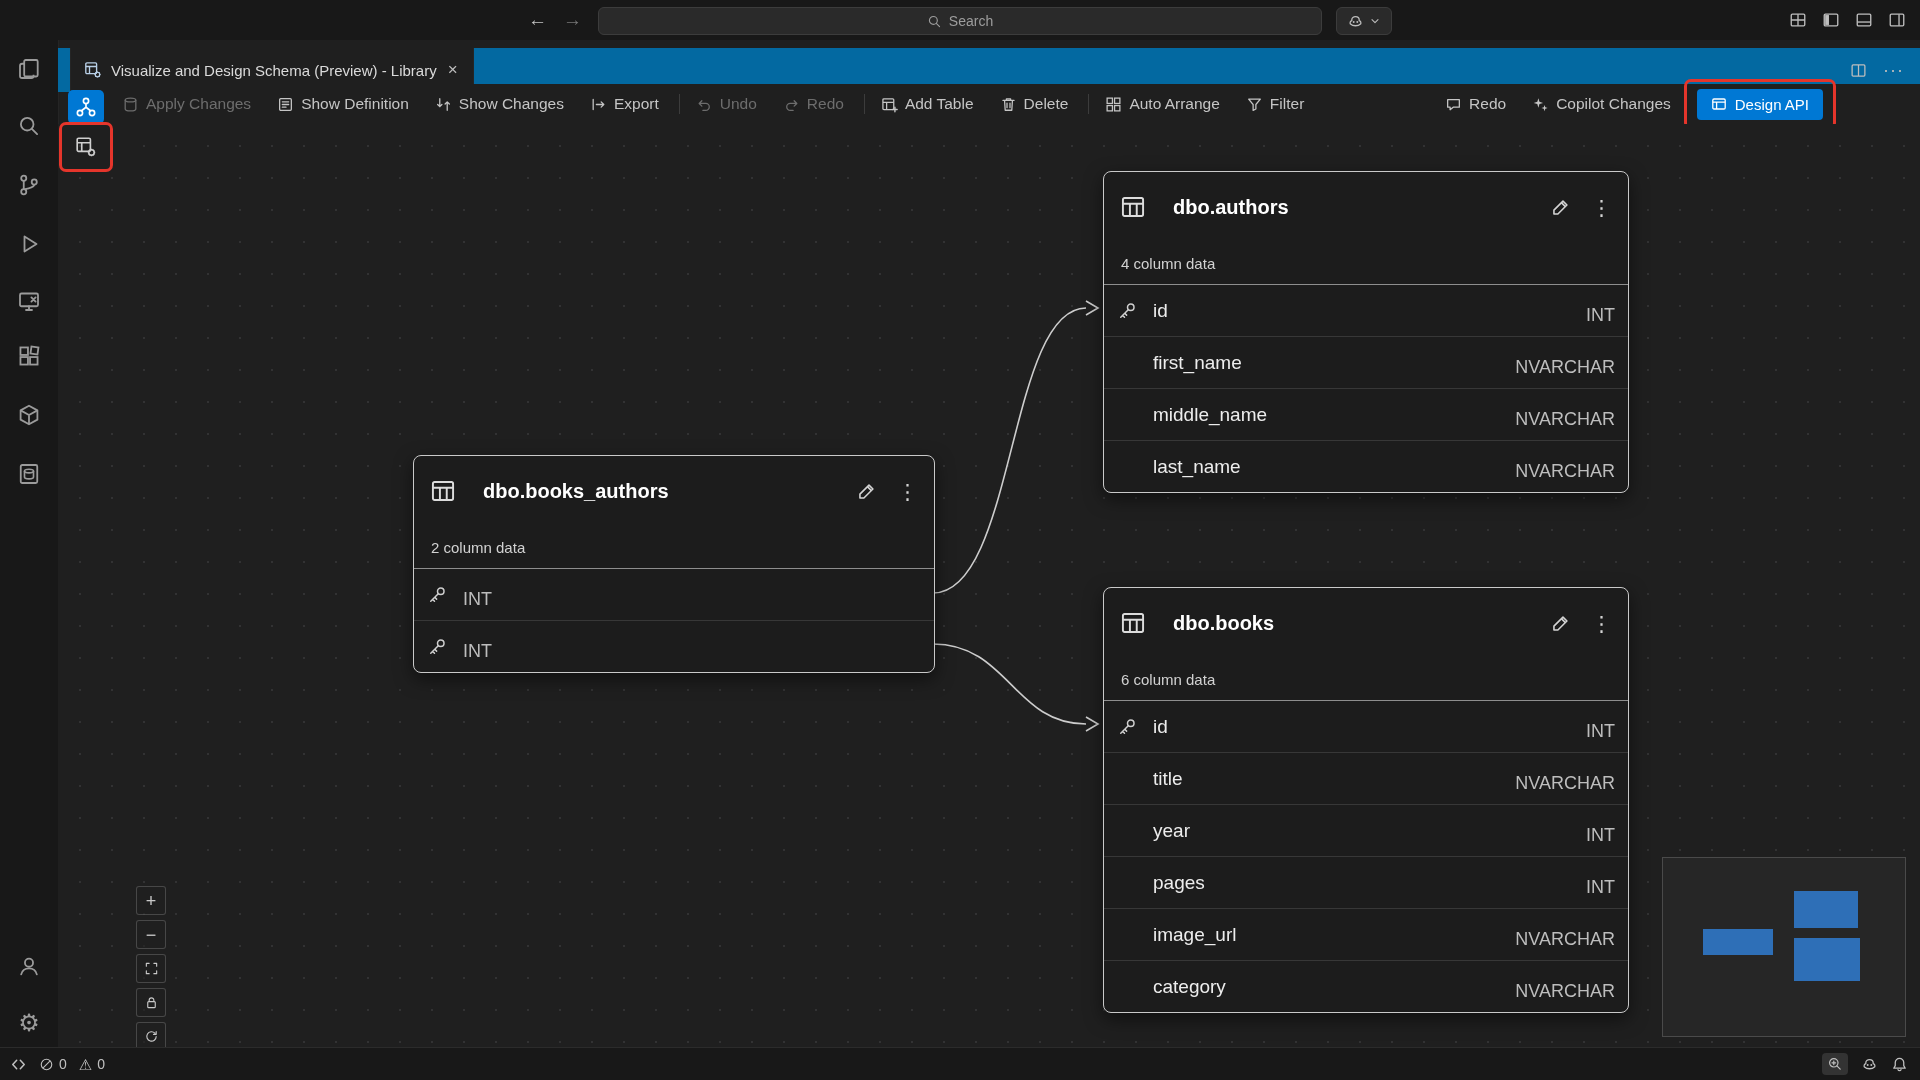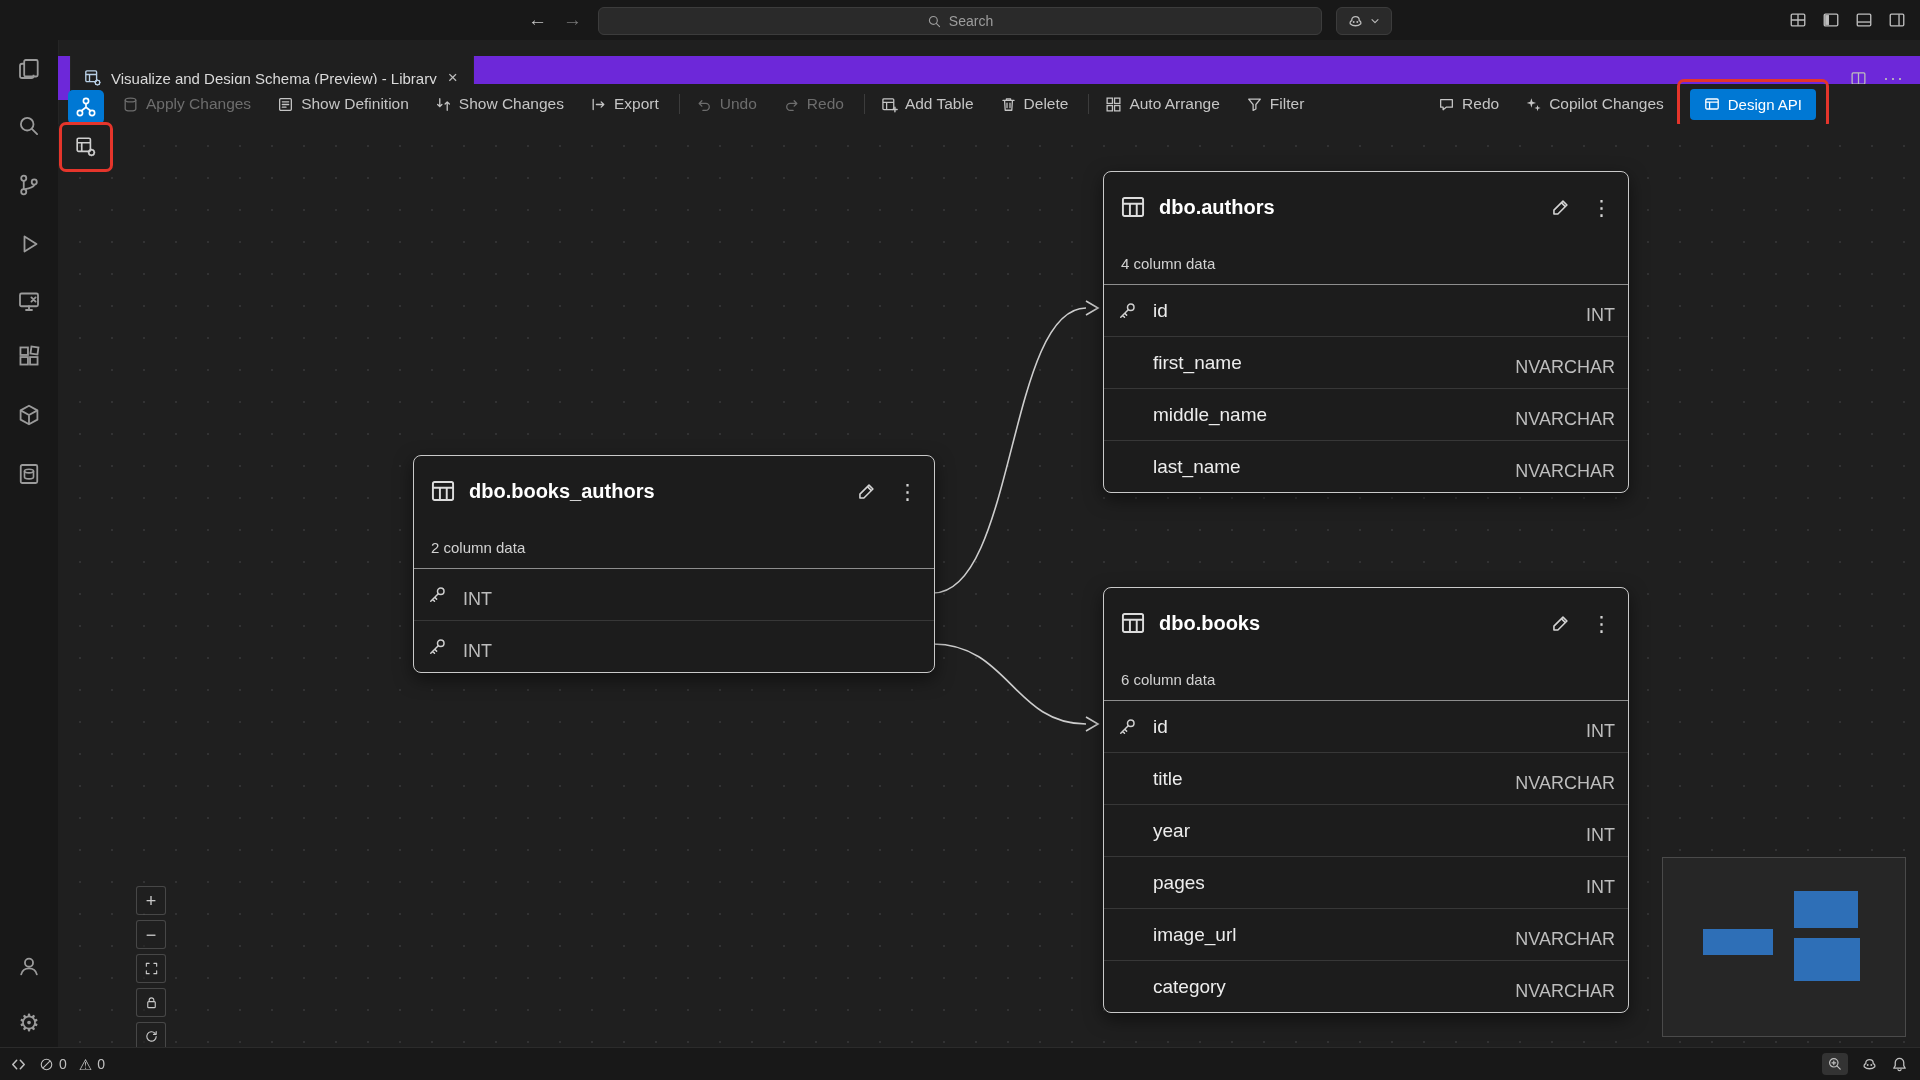--- a/index.html
+++ b/index.html
@@ -20,62 +20,62 @@
   .tb-right-icons .ic{width:18px;height:18px;cursor:pointer}
 
   
   .activitybar{position:absolute;left:0;top:40px;width:58px;height:1008px;background:#181818;border-right:1px solid #252525;}
   .ab-item{position:absolute;left:12px;width:34px;height:34px;display:flex;align-items:center;justify-content:center;
     color:#9b9b9b;cursor:pointer;}
   .ab-item .ic{width:24px;height:24px;}
   .ab-glyph{font-size:24px;line-height:1;}
 
   
-  .tabbar{position:absolute;left:58px;top:56px;right:0;height:44px;background:#6d28d9;}
+  .tabbar{position:absolute;left:58px;top:48px;right:0;height:44px;background:#0369a1;}
   .tab{position:absolute;left:12px;top:0;height:44px;display:flex;align-items:center;gap:9px;padding:0 13px;
     background:#1f1f1f;border-right:1px solid #252525;border-left:1px solid #252525;cursor:pointer;}
   .tab .ic{width:18px;height:18px;color:#b8cfe6;}
   .tab-title{font-size:15px;color:#dadada;white-space:nowrap;}
   .tab-close{font-size:17px;color:#bdbdbd;cursor:pointer;padding:0 2px;}
   .tab-actions{position:absolute;right:16px;top:0;height:44px;display:flex;align-items:center;gap:16px;color:#bdbdbd;}
   .tab-actions .ic{width:17px;height:17px;cursor:pointer}
   .more-glyph{font-size:18px;letter-spacing:1px;cursor:pointer;line-height:1;}
 
   
   .edtoolbar{position:absolute;left:122px;top:84px;right:0;height:40px;display:flex;align-items:center;background:#1f1f1f;}
   .tb-item{display:flex;align-items:center;gap:7px;font-size:15.5px;color:#c5c5c5;cursor:pointer;white-space:nowrap;margin-right:26px;}
   .tb-item .ic{width:17px;height:17px;}
   .tb-item.disabled{color:#6d6d6d;cursor:default;}
   .tb-sep{width:1px;height:20px;background:#3c3c3c;margin:0 16px 0 -6px;}
   .tb-rightgroup{margin-left:auto;display:flex;align-items:center;margin-right:88px;}
   .btn-designapi{display:flex;align-items:center;gap:8px;background:#0078d4;color:#ffffff;border-radius:4px;
     padding:7px 14px;font-size:15px;cursor:pointer;position:relative;}
   .btn-designapi .ic{width:16px;height:16px;}
-  .da-wrap{position:relative;margin-right:16px;}
+  .da-wrap{position:relative;margin-right:9px;}
 
   
   .strip-btn{position:absolute;width:36px;height:34px;border-radius:5px;display:flex;align-items:center;justify-content:center;cursor:pointer;}
   .strip-btn .ic{width:22px;height:22px;}
   .strip-schema{left:68px;top:90px;background:#0078d4;color:#fff;}
   .strip-gear{left:68px;top:130px;color:#cfcfcf;background:transparent;}
 
   
   .red-ring{position:absolute;border:3.5px solid #e5352b;border-radius:7px;pointer-events:none;}
   .ring-strip{inset:-8px -9px;}
   .ring-api{inset:-10px -13px;}
 
   
   .canvas{position:absolute;left:58px;top:124px;right:0;bottom:32px;background:#1f1f1f;
     background-image:radial-gradient(circle,#323233 1.5px, transparent 1.5px);background-size:32px 32px;background-position:6px 6px;}
   .edges{position:absolute;inset:0;pointer-events:none;}
 
   
   .node{position:absolute;background:#1c1c1c;border:1px solid #c9c9c9;border-radius:8px;overflow:hidden;
     box-shadow:0 6px 18px rgba(0,0,0,.5);}
-  .node-header{display:flex;align-items:center;gap:13px;height:70px;padding:0 16px;}
+  .node-header{display:flex;align-items:center;gap:27px;height:70px;padding:0 16px;}
   .node-header .table-ic{width:26px;height:26px;color:#dcdcdc;flex:none;}
   .node-title{font-weight:bold;font-size:20px;color:#ffffff;flex:1;white-space:nowrap;}
   .node-actions{display:flex;align-items:center;gap:20px;color:#d4d4d4;}
   .node-actions .ic{width:21px;height:21px;cursor:pointer;}
   .kebab{font-size:21px;line-height:1;cursor:pointer;color:#d4d4d4;}
   .node-subtitle{height:42px;display:flex;align-items:center;padding:0 17px;font-size:15px;color:#d2d2d2;
     border-bottom:1px solid rgba(255,255,255,.5);}
   .node-row{display:flex;align-items:center;height:51px;padding:0 13px;cursor:pointer;}
   .node-row + .node-row{border-top:1px solid rgba(255,255,255,.12);}
   .row-icon{width:36px;display:flex;align-items:center;color:#cfcfcf;flex:none;}

